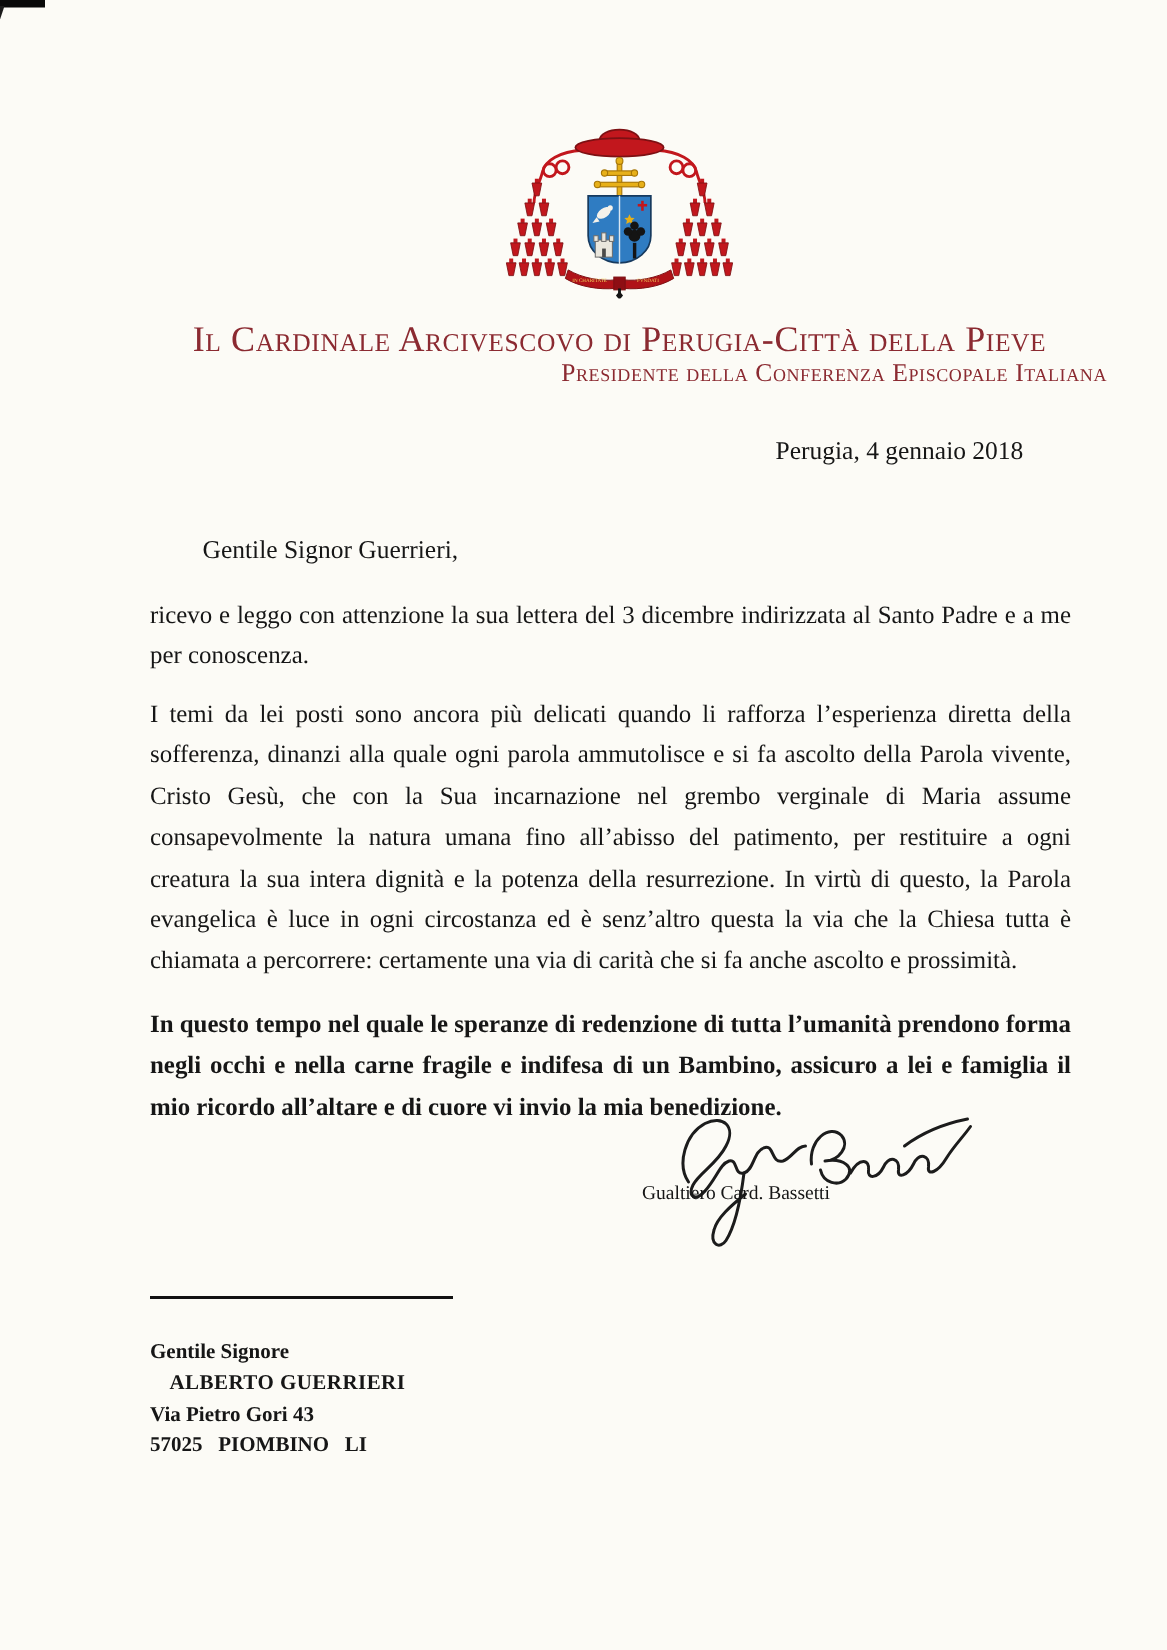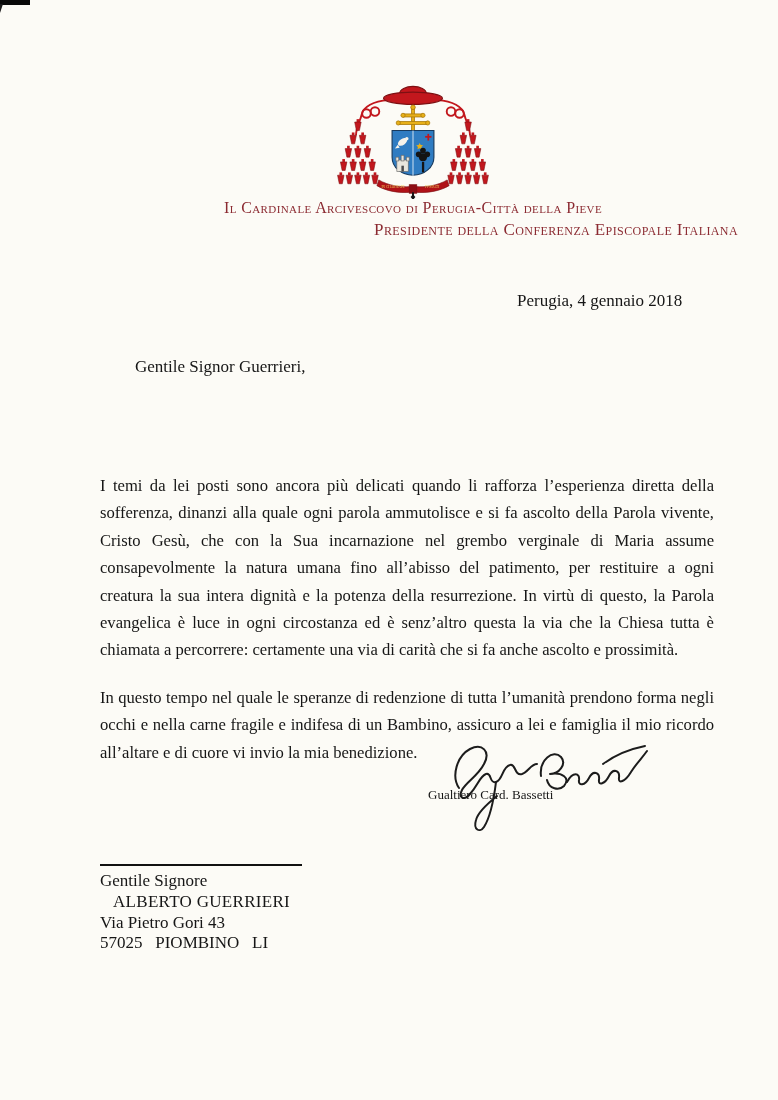--- a/index.html
+++ b/index.html
@@ -13,36 +13,36 @@
   }
   
   .artifact-bar{position:absolute;left:0;top:0;width:30px;height:5px;background:#090909;}
   .artifact-tick{position:absolute;left:0;top:4px;width:3px;height:9px;background:#1b1b1b;
     clip-path:polygon(0 0,100% 0,0 100%);}
   
   .crest{position:absolute;left:337px;top:83px;width:152px;height:116px;}
   
   .letterhead{position:absolute;left:88px;top:197px;width:650px;text-align:center;
     color:#8b2a31;font-variant:small-caps;letter-spacing:.4px;}
-  .lh1{font-size:16px;line-height:22px;}
+  .lh1{font-size:24px;line-height:22px;margin-top:19px;}
   .lh2{font-size:17px;line-height:21px;text-align:right;}
   
   .dateline{position:absolute;left:517px;top:291px;font-size:17px;text-align:right;}
   .salutation{position:absolute;left:100px;top:357px;font-size:17px;margin-left:35px;}
   .para{position:absolute;left:100px;width:614px;margin:0;
     font-size:16.6px;line-height:27.4px;text-align:justify;}
   .p1{top:396px;}
-  .p2{top:472px;}
-  .p3{top:684px;}
+  .p2{top:462px;}
+  .p3{top:669px;font-weight:bold;}
   
   .signature-svg{position:absolute;left:443px;top:734px;width:218px;height:102px;}
   .signature-name{position:absolute;left:428px;top:787px;font-size:13px;}
   
   .addr-rule{position:absolute;left:100px;top:864px;width:202px;height:2px;background:#111;}
-  .address{position:absolute;left:100px;top:871px;font-size:17px;line-height:20.8px;}
+  .address{position:absolute;left:100px;top:892px;font-size:14px;line-height:20.8px;font-weight:bold;}
   .addr-line{white-space:pre;}
   .addr-caps{letter-spacing:.3px;margin-left:13px;}
 </style>
 </head>
 <body>
 
 <div class="page">
 
   <div class="artifact-bar"></div>
   <div class="artifact-tick"></div>
@@ -165,20 +165,21 @@
 
   <div class="letterhead">
     <div class="lh1">Il Cardinale Arcivescovo di Perugia-Città della Pieve</div>
     <div class="lh2">Presidente della Conferenza Episcopale Italiana</div>
   </div>
 
   <div class="dateline">Perugia, 4 gennaio 2018</div>
 
   <div class="salutation">Gentile Signor Guerrieri,</div>
 
+  <p class="para p1">ricevo e leggo con attenzione la sua lettera del 3 dicembre indirizzata al Santo Padre e a me per conoscenza.</p>
   <p class="para p2">I temi da lei posti sono ancora più delicati quando li rafforza l’esperienza diretta della sofferenza, dinanzi alla quale ogni parola ammutolisce e si fa ascolto della Parola vivente, Cristo Gesù, che con la Sua incarnazione nel grembo verginale di Maria assume consapevolmente la natura umana fino all’abisso del patimento, per restituire a ogni creatura la sua intera dignità e la potenza della resurrezione. In virtù di questo, la Parola evangelica è luce in ogni circostanza ed è senz’altro questa la via che la Chiesa tutta è chiamata a percorrere: certamente una via di carità che si fa anche ascolto e prossimità.</p>
   <p class="para p3">In questo tempo nel quale le speranze di redenzione di tutta l’umanità prendono forma negli occhi e nella carne fragile e indifesa di un Bambino, assicuro a lei e famiglia il mio ricordo all’altare e di cuore vi invio la mia benedizione.</p>
 
   <svg class="signature-svg" viewBox="0 0 218 102">
     <g fill="none" stroke="#1c1c1c" stroke-width="2" stroke-linecap="round" stroke-linejoin="round">
       <path d="M16,54 C8,42 14,22 27,15 C39,9 48,17 41,30 C35,42 23,48 19,56 C15,64 21,67 27,60 C35,51 37,42 43,40 C49,38 46,50 53,48 C60,46 59,33 67,31 C73,29 71,42 79,40 C85,38 88,30 94,30"></path>
       <path d="M53,48 C51,64 48,82 41,93 C37,99 30,96 33,86 C35,78 44,70 54,62"></path>
       <path d="M98,42 C96,26 110,15 118,23 C124,30 116,40 107,40 C119,38 128,44 121,52 C116,57 106,55 104,46"></path>
       <path d="M124,48 C130,37 137,39 136,46 C135,52 142,52 146,44 C150,36 157,38 156,46 C155,52 162,50 166,42 C170,34 177,36 176,44 C175,50 182,48 188,38 C193,30 199,24 204,17"></path>
       <path d="M160,30 C172,21 187,15 202,12"></path>

